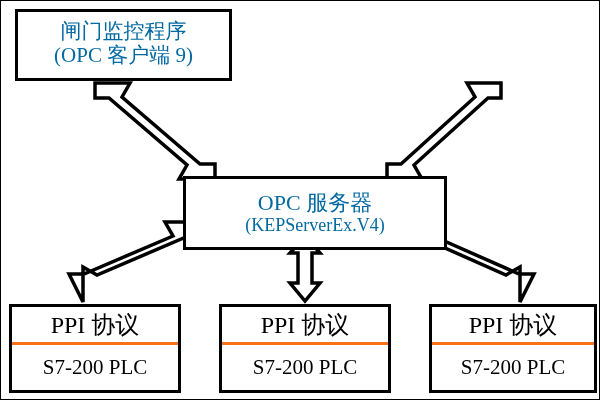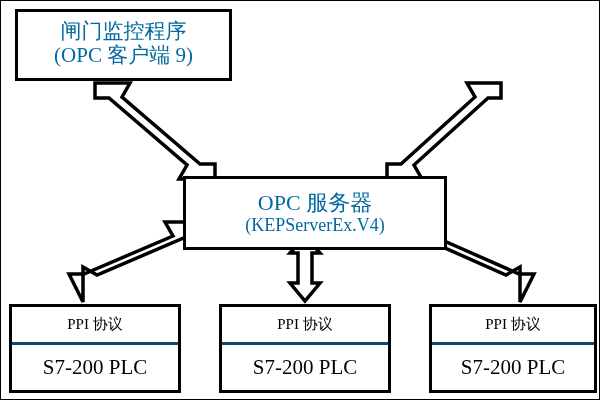--- a/index.html
+++ b/index.html
@@ -72,22 +72,22 @@
   }
   .plc-box .cell {
     flex: 1 1 0;
     display: flex;
     align-items: center;
     justify-content: center;
     color: #000000;
     white-space: nowrap;
   }
   .plc-box .cell.top-cell {
-    border-bottom: 3px solid #0c4a6e;
-    font-size: 15px;
+    border-bottom: 3px solid #f97316;
+    font-size: 24px;
     flex: 0 0 35px;
   }
   .plc-box .cell.bottom-cell {
     font-size: 21px;
   }
   #plc-1 { left: 8px;   top: 303px; width: 172px; height: 89px; }
   #plc-2 { left: 218px; top: 303px; width: 172px; height: 89px; }
   #plc-3 { left: 428px; top: 303px; width: 168px; height: 89px; }
 
   

